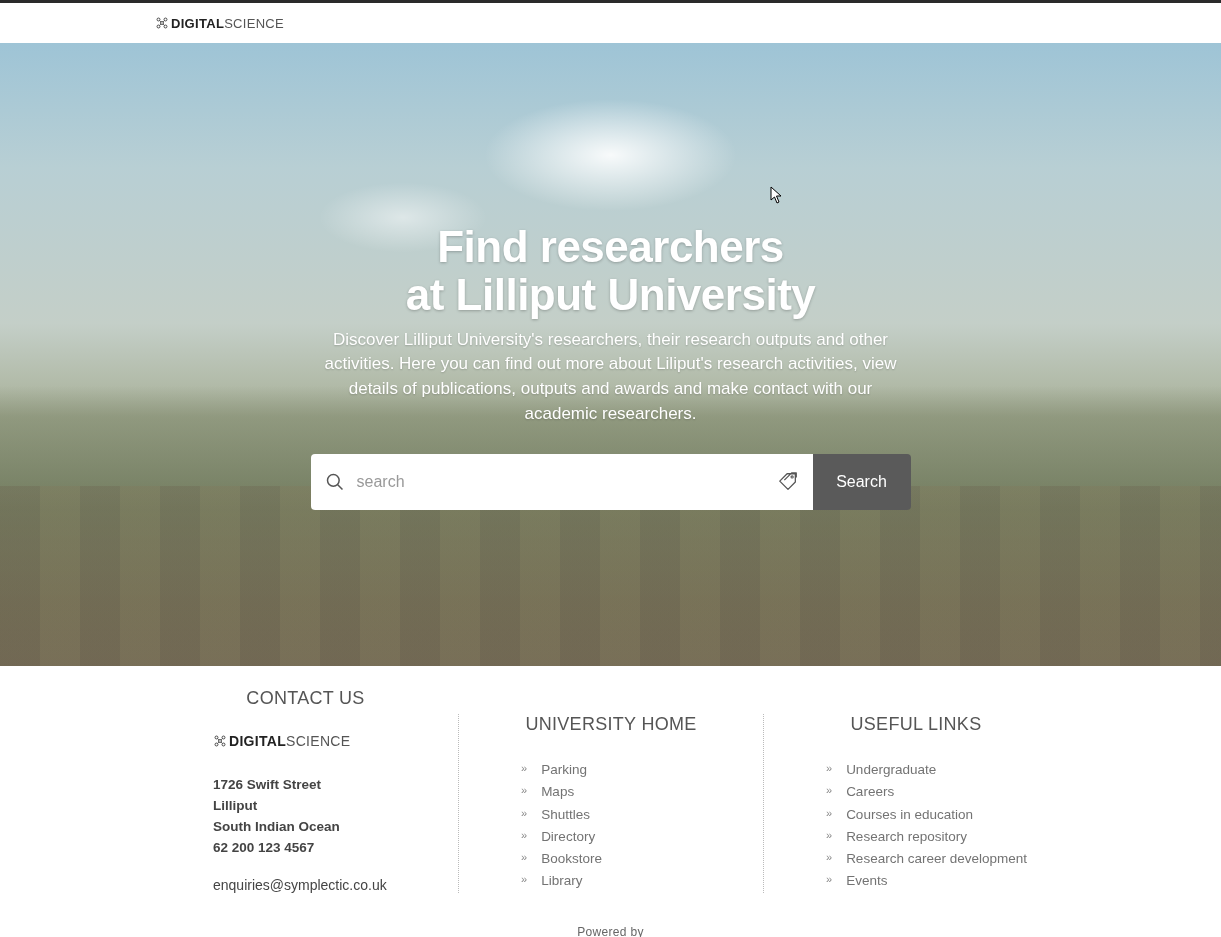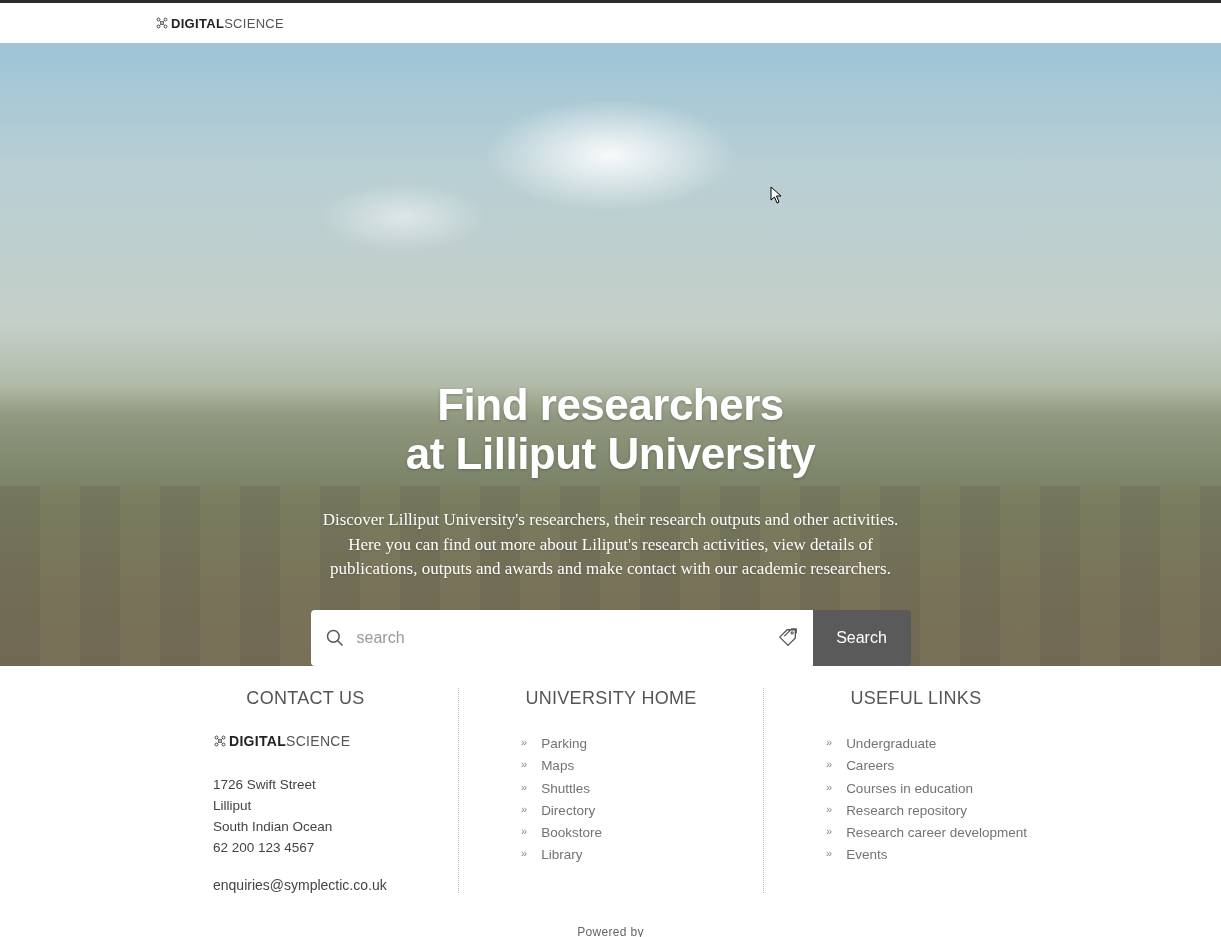--- a/index.html
+++ b/index.html
@@ -9,21 +9,21 @@
 .logo-ds { display: flex; align-items: center; gap: 2px; }
 .logo-ds-icon { width: 14px; height: 14px; }
 .logo-ds-text { font-size: 13px; letter-spacing: 0.3px; color: #222; }
 .logo-ds-text .bold { font-weight: 700; }
 .logo-ds-text .light { font-weight: 300; color: #555; }
 
 .hero {
   height: 623px;
   position: relative;
   background: linear-gradient(180deg, #9ec4d6 0%, #b8cfd4 20%, #c4cfc8 45%, #a8b098 60%, #8a9478 75%, #9a9072 90%, #b0a088 100%);
-  display: flex; flex-direction: column; align-items: center; justify-content: flex-end;
+  display: flex; flex-direction: column; align-items: center; justify-content: flex-start;
   padding-top: 180px;
   overflow: hidden;
 }
 .hero::before {
   content: "";
   position: absolute; inset: 0;
   background:
     radial-gradient(ellipse 180px 80px at 50% 18%, rgba(255,255,255,0.9), transparent 70%),
     radial-gradient(ellipse 120px 50px at 33% 28%, rgba(255,255,255,0.5), transparent 70%),
     linear-gradient(180deg, transparent 0%, transparent 55%, rgba(90,100,70,0.3) 60%, rgba(80,90,60,0.4) 75%, rgba(100,90,70,0.5) 100%);
@@ -32,40 +32,40 @@
 .hero::after {
   content:"";
   position:absolute; left:0; right:0; bottom:0; height:180px;
   background:
     repeating-linear-gradient(90deg, rgba(120,110,90,0.35) 0 40px, rgba(140,130,100,0.35) 40px 80px),
     linear-gradient(180deg, rgba(110,120,90,0.4), rgba(90,85,65,0.6));
   pointer-events:none;
 }
 .hero-content { position: relative; z-index: 2; text-align: center; width: 600px; }
 .hero-title { font-size: 44px; font-weight: 600; color: #fff; line-height: 1.1; text-shadow: 0 1px 3px rgba(0,0,0,0.25); letter-spacing: -0.5px; }
-.hero-desc { margin-top: 30px; font-size: 17px; font-weight: 300; color: #fff; line-height: 1.45; text-shadow: 0 1px 2px rgba(0,0,0,0.2); font-family: Liberation Serif, serif; }
+.hero-desc { margin-top: 8px; font-size: 17px; font-weight: 300; color: #fff; line-height: 1.45; text-shadow: 0 1px 2px rgba(0,0,0,0.2); }
 .search-row { margin-top: 28px; display: flex; align-items: stretch; height: 56px; }
 .search-box { flex: 1; background: #fff; border-radius: 4px 0 0 4px; display: flex; align-items: center; padding: 0 14px; gap: 12px; }
 .search-icon { width: 20px; height: 20px; flex-shrink: 0; }
 .search-input { flex: 1; border: none; outline: none; font-size: 16px; font-weight: 300; color: #666; background: transparent; }
 .search-input::placeholder { color: #999; font-weight: 300; }
 .tag-icon { width: 22px; height: 22px; flex-shrink: 0; }
 .search-btn { width: 98px; background: #5a5a5a; color: #fff; border: none; border-radius: 0 4px 4px 0; font-size: 16px; font-weight: 400; cursor: pointer; }
 
 .cursor { position: absolute; top: 143px; left: 770px; width: 14px; height: 18px; z-index: 10; pointer-events: none; }
 
 .footer { background: #fff; padding: 22px 0 30px; }
-.footer-cols { display: flex; justify-content: center; gap: 0; }
+.footer-cols { display: flex; justify-content: center; gap: 0; align-items: flex-end; }
 .footer-col { width: 305px; padding: 0 30px; }
 .footer-col.bordered { border-left: 1px dotted #bbb; }
 .footer-h { font-size: 18px; font-weight: 400; color: #555; text-align: center; margin-bottom: 24px; letter-spacing: 0.3px; }
 .contact-body { padding-left: 30px; }
 .contact-body .logo-ds { margin-bottom: 26px; }
 .contact-body .logo-ds .logo-ds-text { font-size: 14px; }
-.addr { font-size: 13.5px; color: #444; line-height: 1.55; font-weight: 400; }
+.addr { font-size: 13.5px; color: #444; line-height: 1.55; font-weight: 700; }
 .email { font-size: 14px; color: #444; margin-top: 18px; }
 .flist { list-style: none; padding-left: 32px; }
 .flist li { font-size: 13.5px; color: #444; line-height: 1.65; display: flex; gap: 14px; }
 .flist li .chev { color: #888; font-size: 11px; }
 .flist li a { color: #737373; text-decoration: none; cursor: pointer; }
 
 .powered { text-align: center; margin-top: 32px; }
 .powered-label { font-size: 12px; color: #666; letter-spacing: 0.3px; }
 </style>
 </head>

